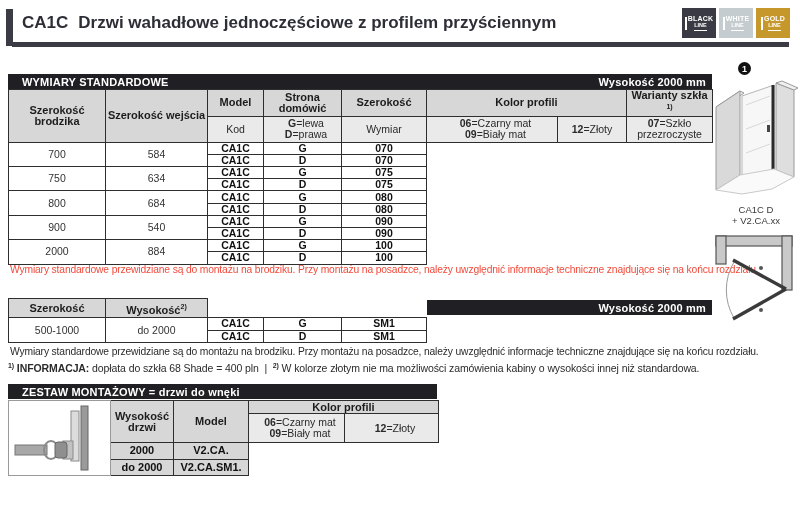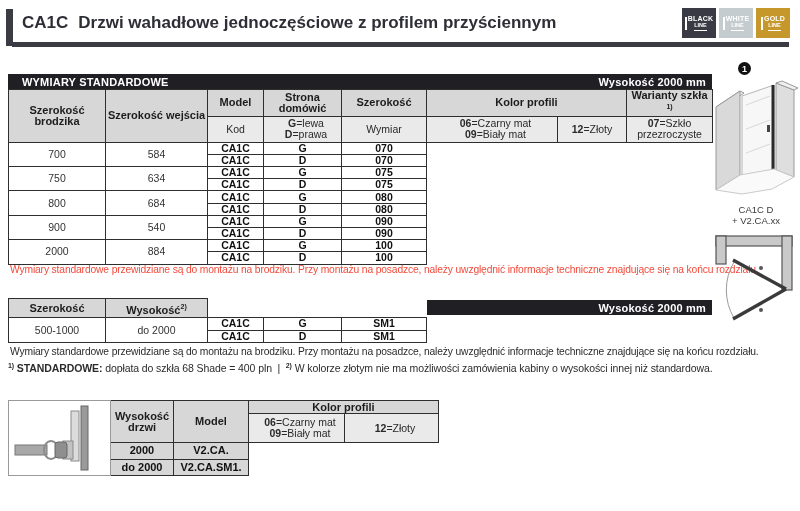--- a/index.html
+++ b/index.html
@@ -233,23 +233,26 @@
     <tr style="height:12.5px">
       <td class="bd">CA1C</td>
       <td class="bd">D</td>
       <td class="bd">SM1</td>
     </tr>
   </tbody>
     </table>
 
   <div class="note note-black" style="top:346px;">Wymiary standardowe przewidziane są do montażu na brodziku. Przy montażu na posadzce, należy uwzględnić informacje techniczne znajdujące się na końcu rozdziału.</div>
   <div class="info">
-    <b><sup>1)</sup> <span>STANDARDOWE:</span></b><span> dopłata do szkła 68 Shade = 400 pln</span>&nbsp; <span>|</span>&nbsp; <b><sup>2)</sup></b><span> W kolorze złotym nie ma możliwości zamówienia kabiny o wysokości innej niż standardowa.</span>
-  </div>
-
+    <b><sup>1)</sup> <span>INFORMACJA:</span></b><span> dopłata do szkła 68 Shade = 400 pln</span>&nbsp; <span>|</span>&nbsp; <b><sup>2)</sup></b><span> W kolorze złotym nie ma możliwości zamówienia kabiny o wysokości innej niż standardowa.</span>
+  </div>
+
+  <div class="bar" style="left:8px;top:384px;width:429px;">
+    <span>ZESTAW MONTAŻOWY = drzwi do wnęki</span>
+  </div>
 
   <table style="left:8px;top:400px;width:430px;">
     <colgroup>
         <col style="width:102px">
         <col style="width:63px">
         <col style="width:75px">
         <col style="width:96px">
         <col style="width:94px">
       </colgroup>
     <tbody>

